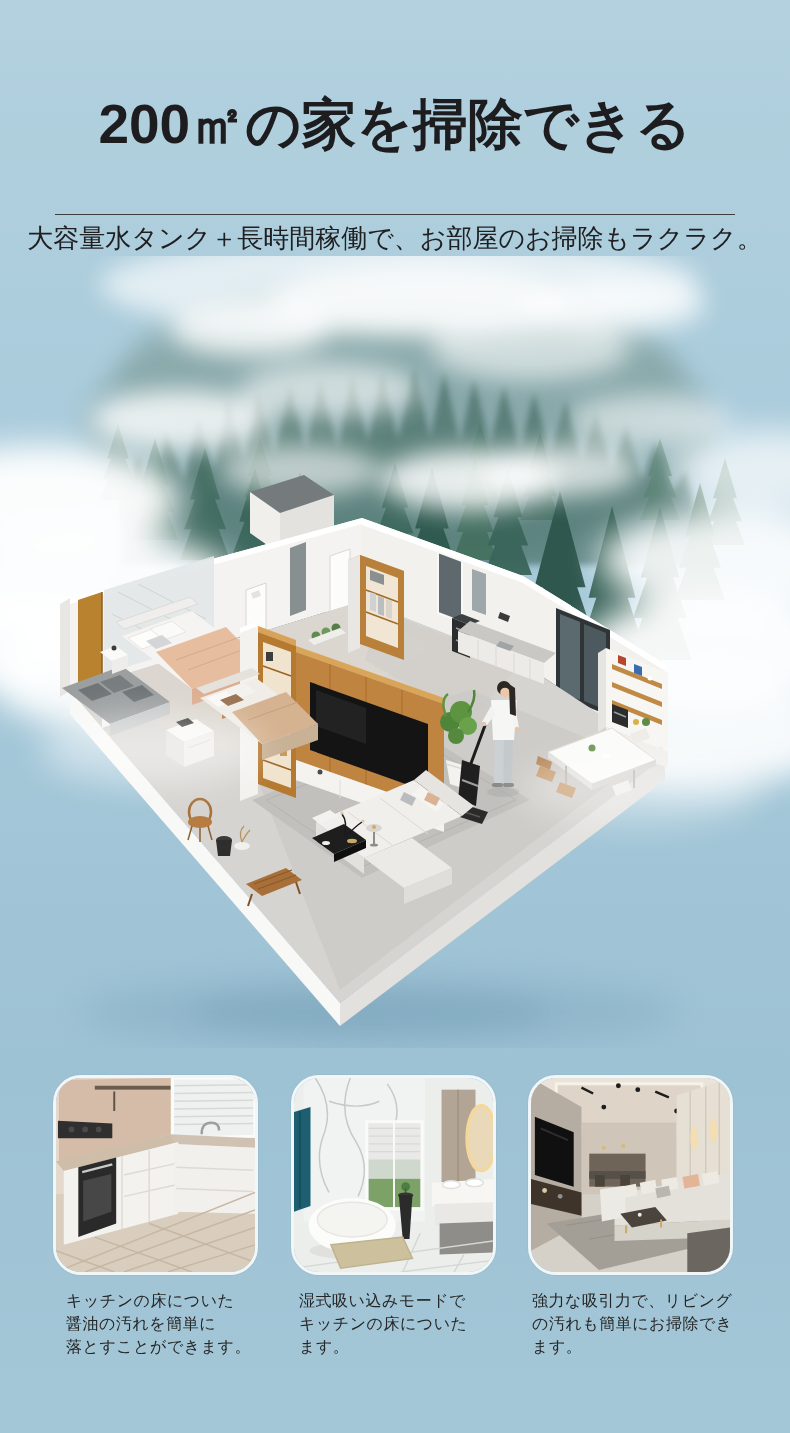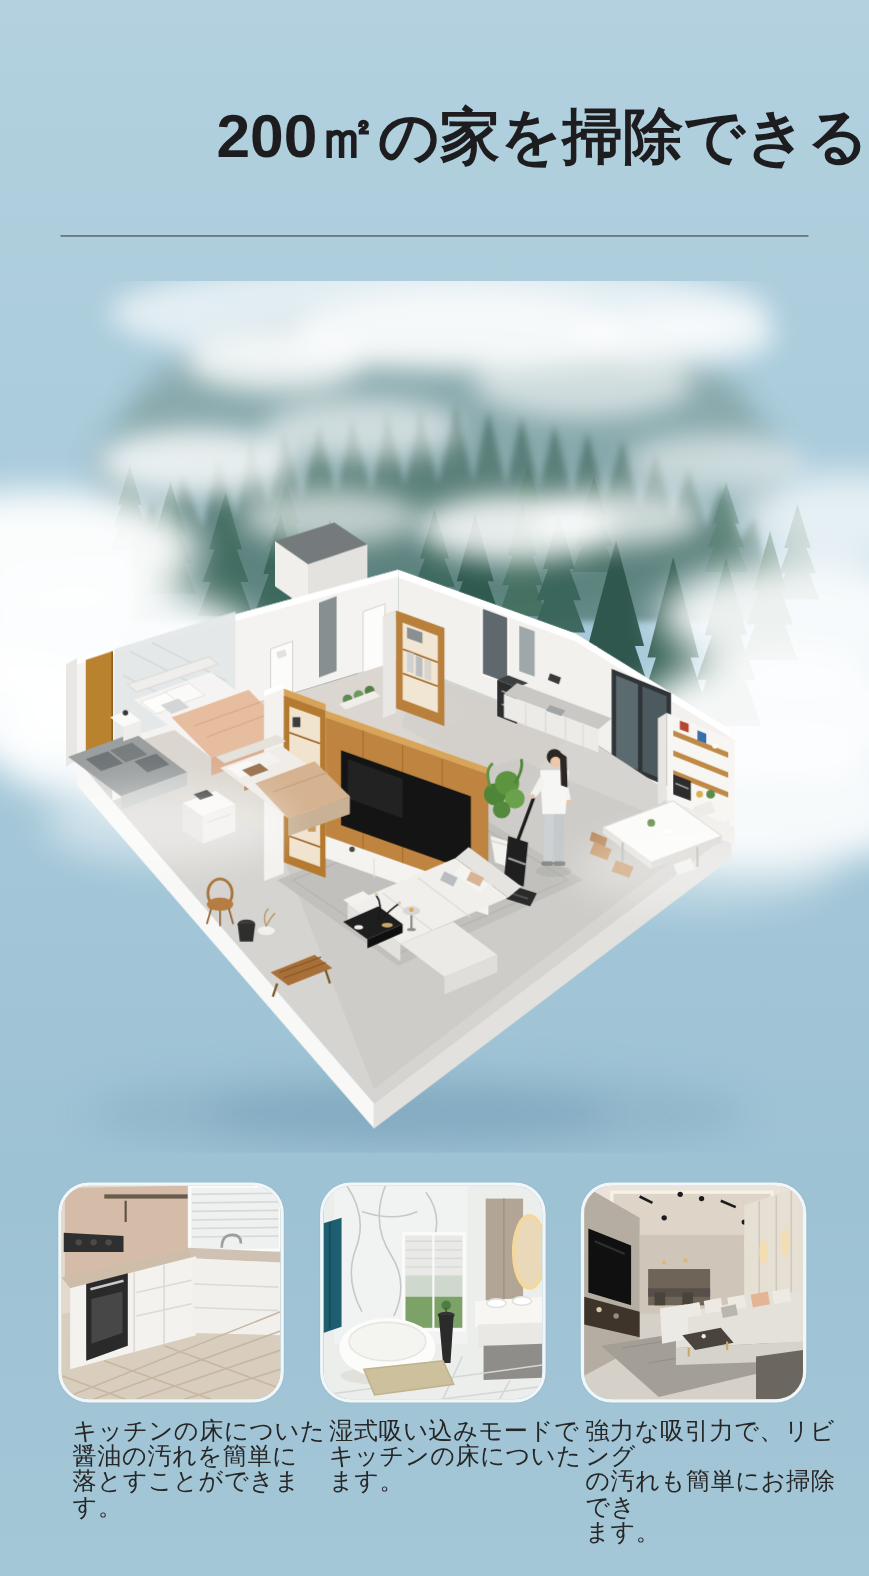--- a/index.html
+++ b/index.html
@@ -6,21 +6,21 @@
   .page{
     position:relative;
     width:790px;height:1433px;
     margin:0 auto;
     overflow:hidden;
     font-family:"Liberation Sans","DejaVu Sans",sans-serif;
     background:linear-gradient(180deg,#b3d1df 0%,#accddc 22%,#a5c8d9 48%,#9dc2d4 75%,#a4c7d7 100%);
   }
   .title{
     position:absolute;top:54px;left:0;right:0;
-    text-align:right;color:#1d1d1f;
+    text-align:center;color:#1d1d1f;
     font-size:55px;line-height:67px;font-weight:700;
     letter-spacing:0;
   }
   .title span{display:block;}
   .divider{
     position:absolute;top:214px;left:55px;width:680px;height:1px;
     background:#3f3f3f;
   }
   .subtitle{
     position:absolute;top:220px;left:0;right:0;margin:0;
@@ -37,38 +37,39 @@
     border:3px solid rgba(255,255,255,.85);
     box-shadow:0 0 0 1px rgba(150,185,200,.45);
     box-sizing:border-box;
   }
   .thumb svg{display:block;width:100%;height:100%;}
   .thumb-1{left:53px;}
   .thumb-2{left:291px;}
   .thumb-3{left:528px;}
   .caption{
     position:absolute;top:1289px;width:232px;margin:0;
-    color:#262626;font-size:22px;line-height:23px;
+    color:#262626;font-size:16px;line-height:23px;
     letter-spacing:.5px;white-space:pre-line;
   }
   .caption-1{left:66px;}
   .caption-2{left:299px;}
   .caption-3{left:532px;}
 </style>
 </head>
 <body>
 
 <div class="page">
 
   <h1 class="title">
     <span>200㎡の家を掃除できる</span>
   </h1>
 
   <div class="divider"></div>
 
+  <p class="subtitle">大容量水タンク＋長時間稼働で、お部屋のお掃除もラクラク。</p>
 
   <div class="hero">
   <svg width="790" height="792" viewBox="0 256 790 792">
     <defs>
       <filter id="b3" x="-50%" y="-50%" width="200%" height="200%">
             <feGaussianBlur stdDeviation="3"></feGaussianBlur>
           </filter>
       <filter id="b6" x="-50%" y="-50%" width="200%" height="200%">
             <feGaussianBlur stdDeviation="6"></feGaussianBlur>
           </filter>

